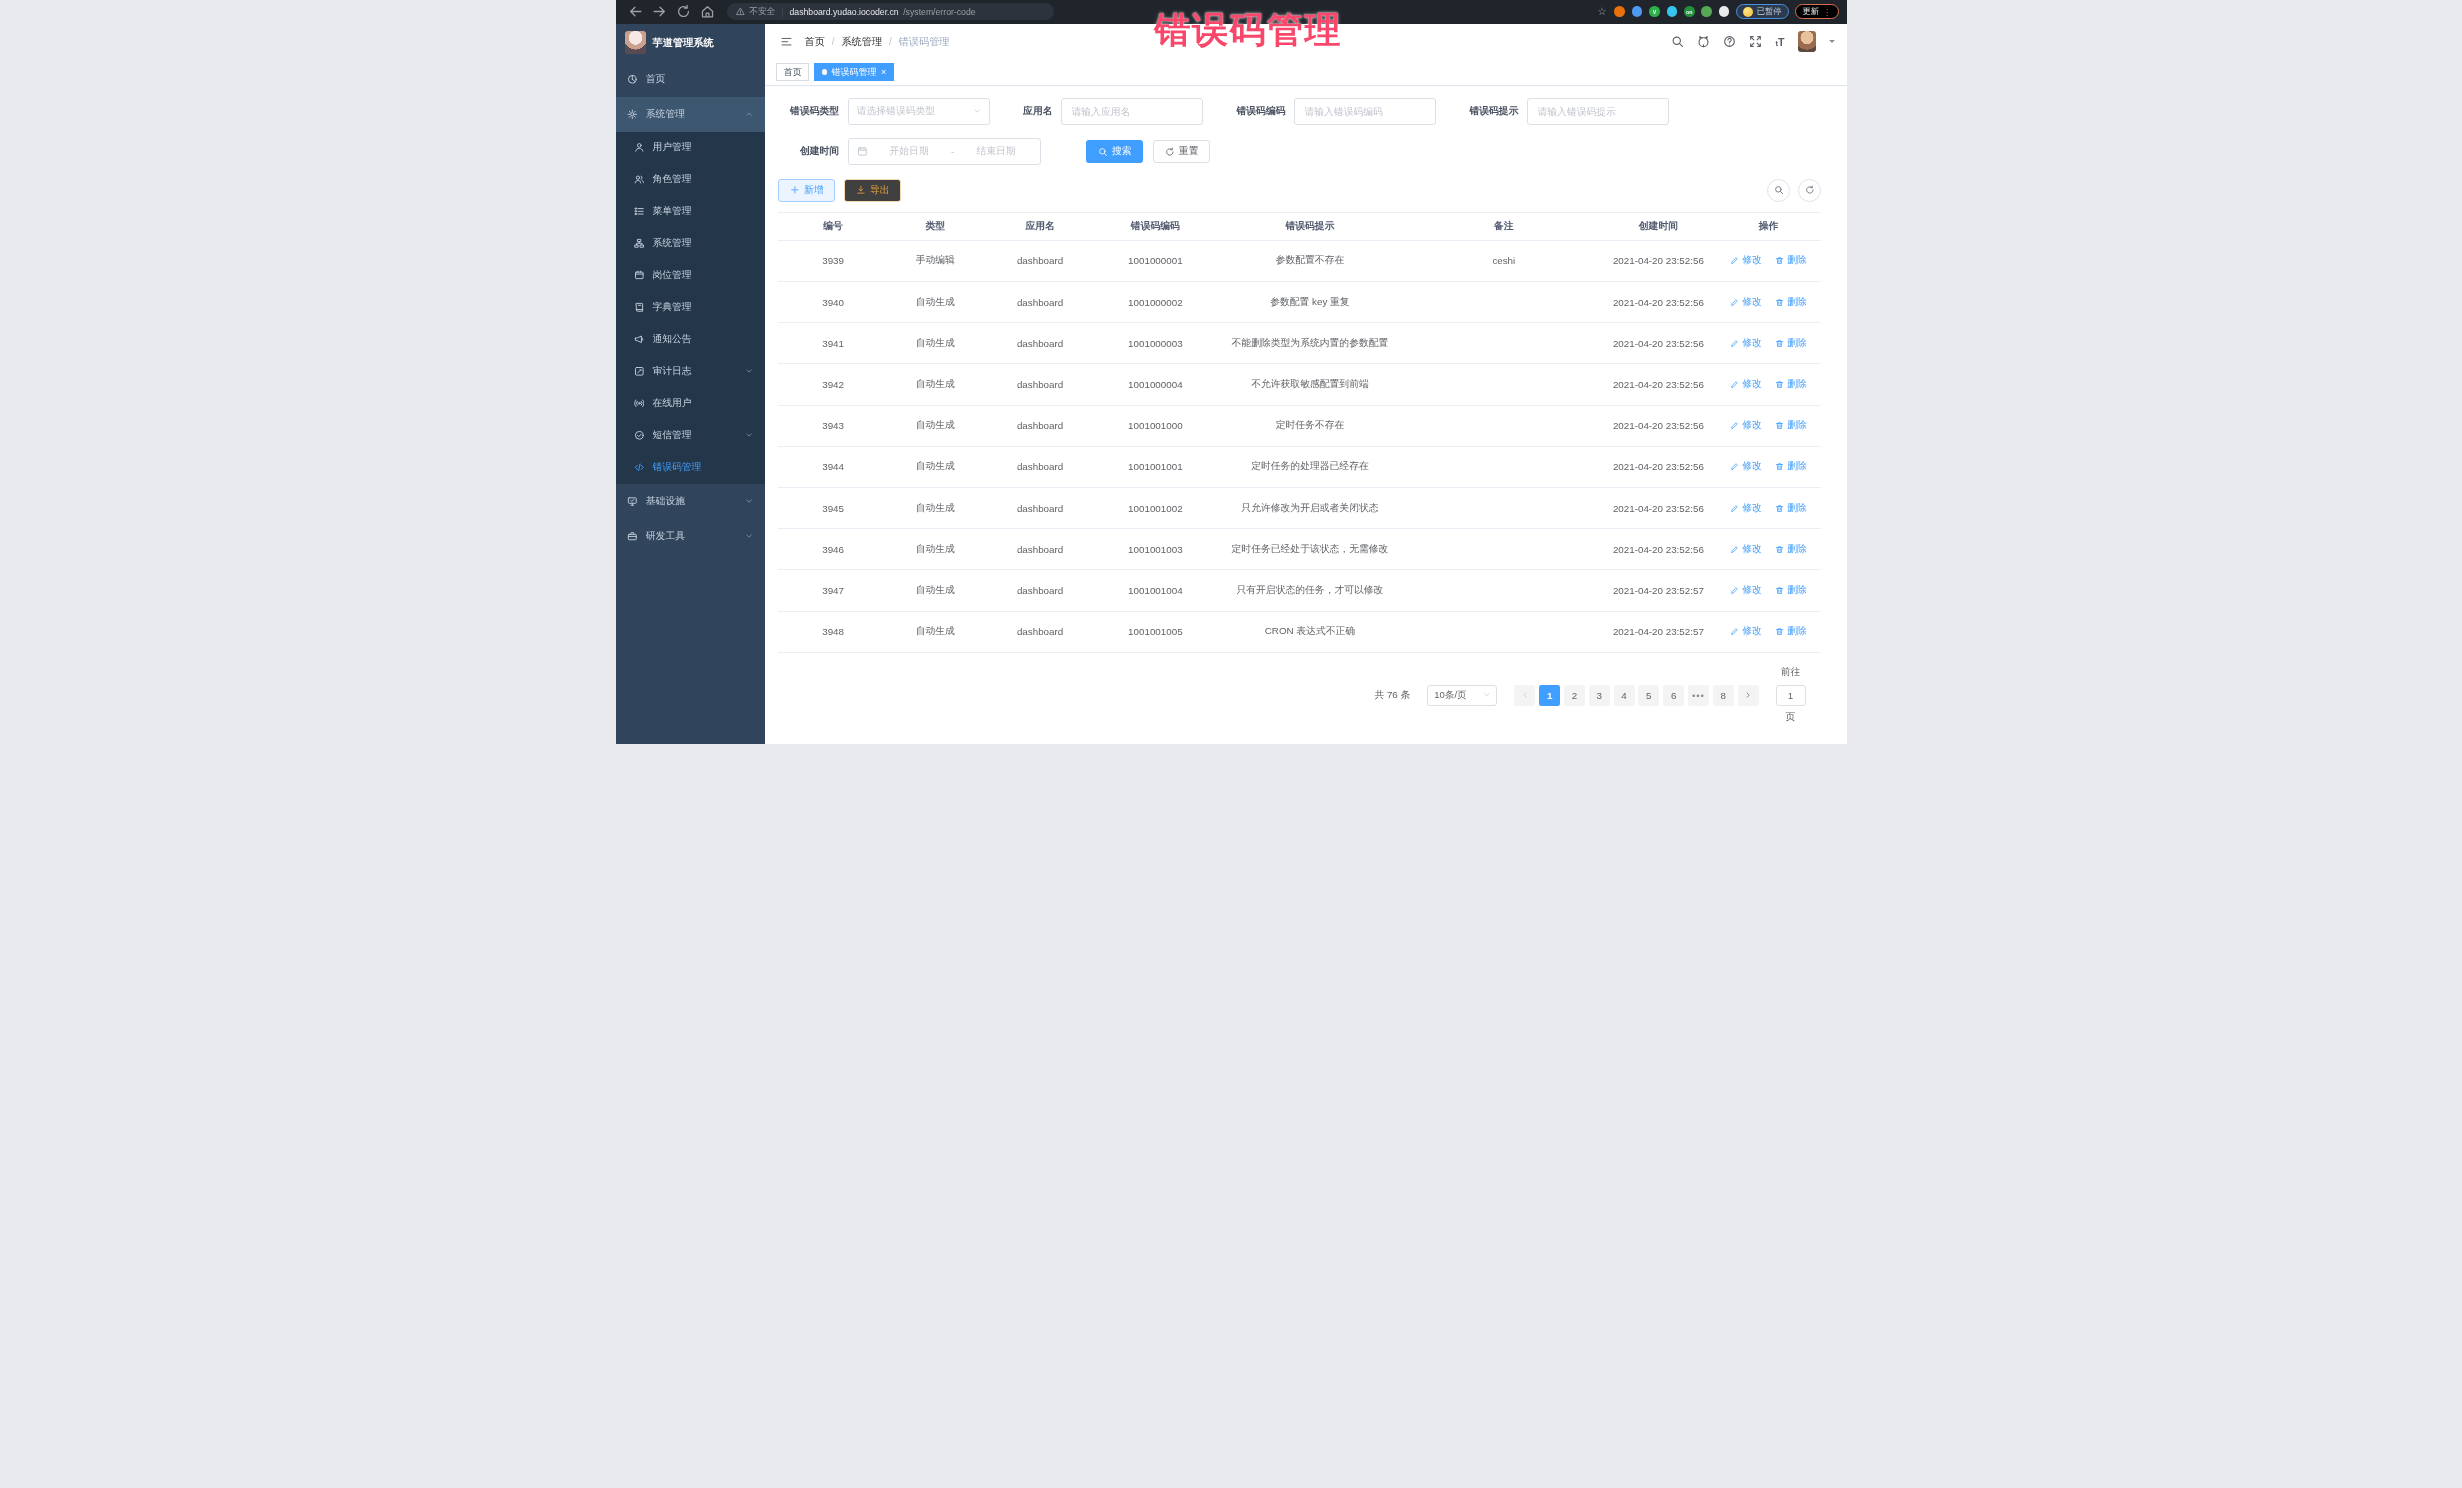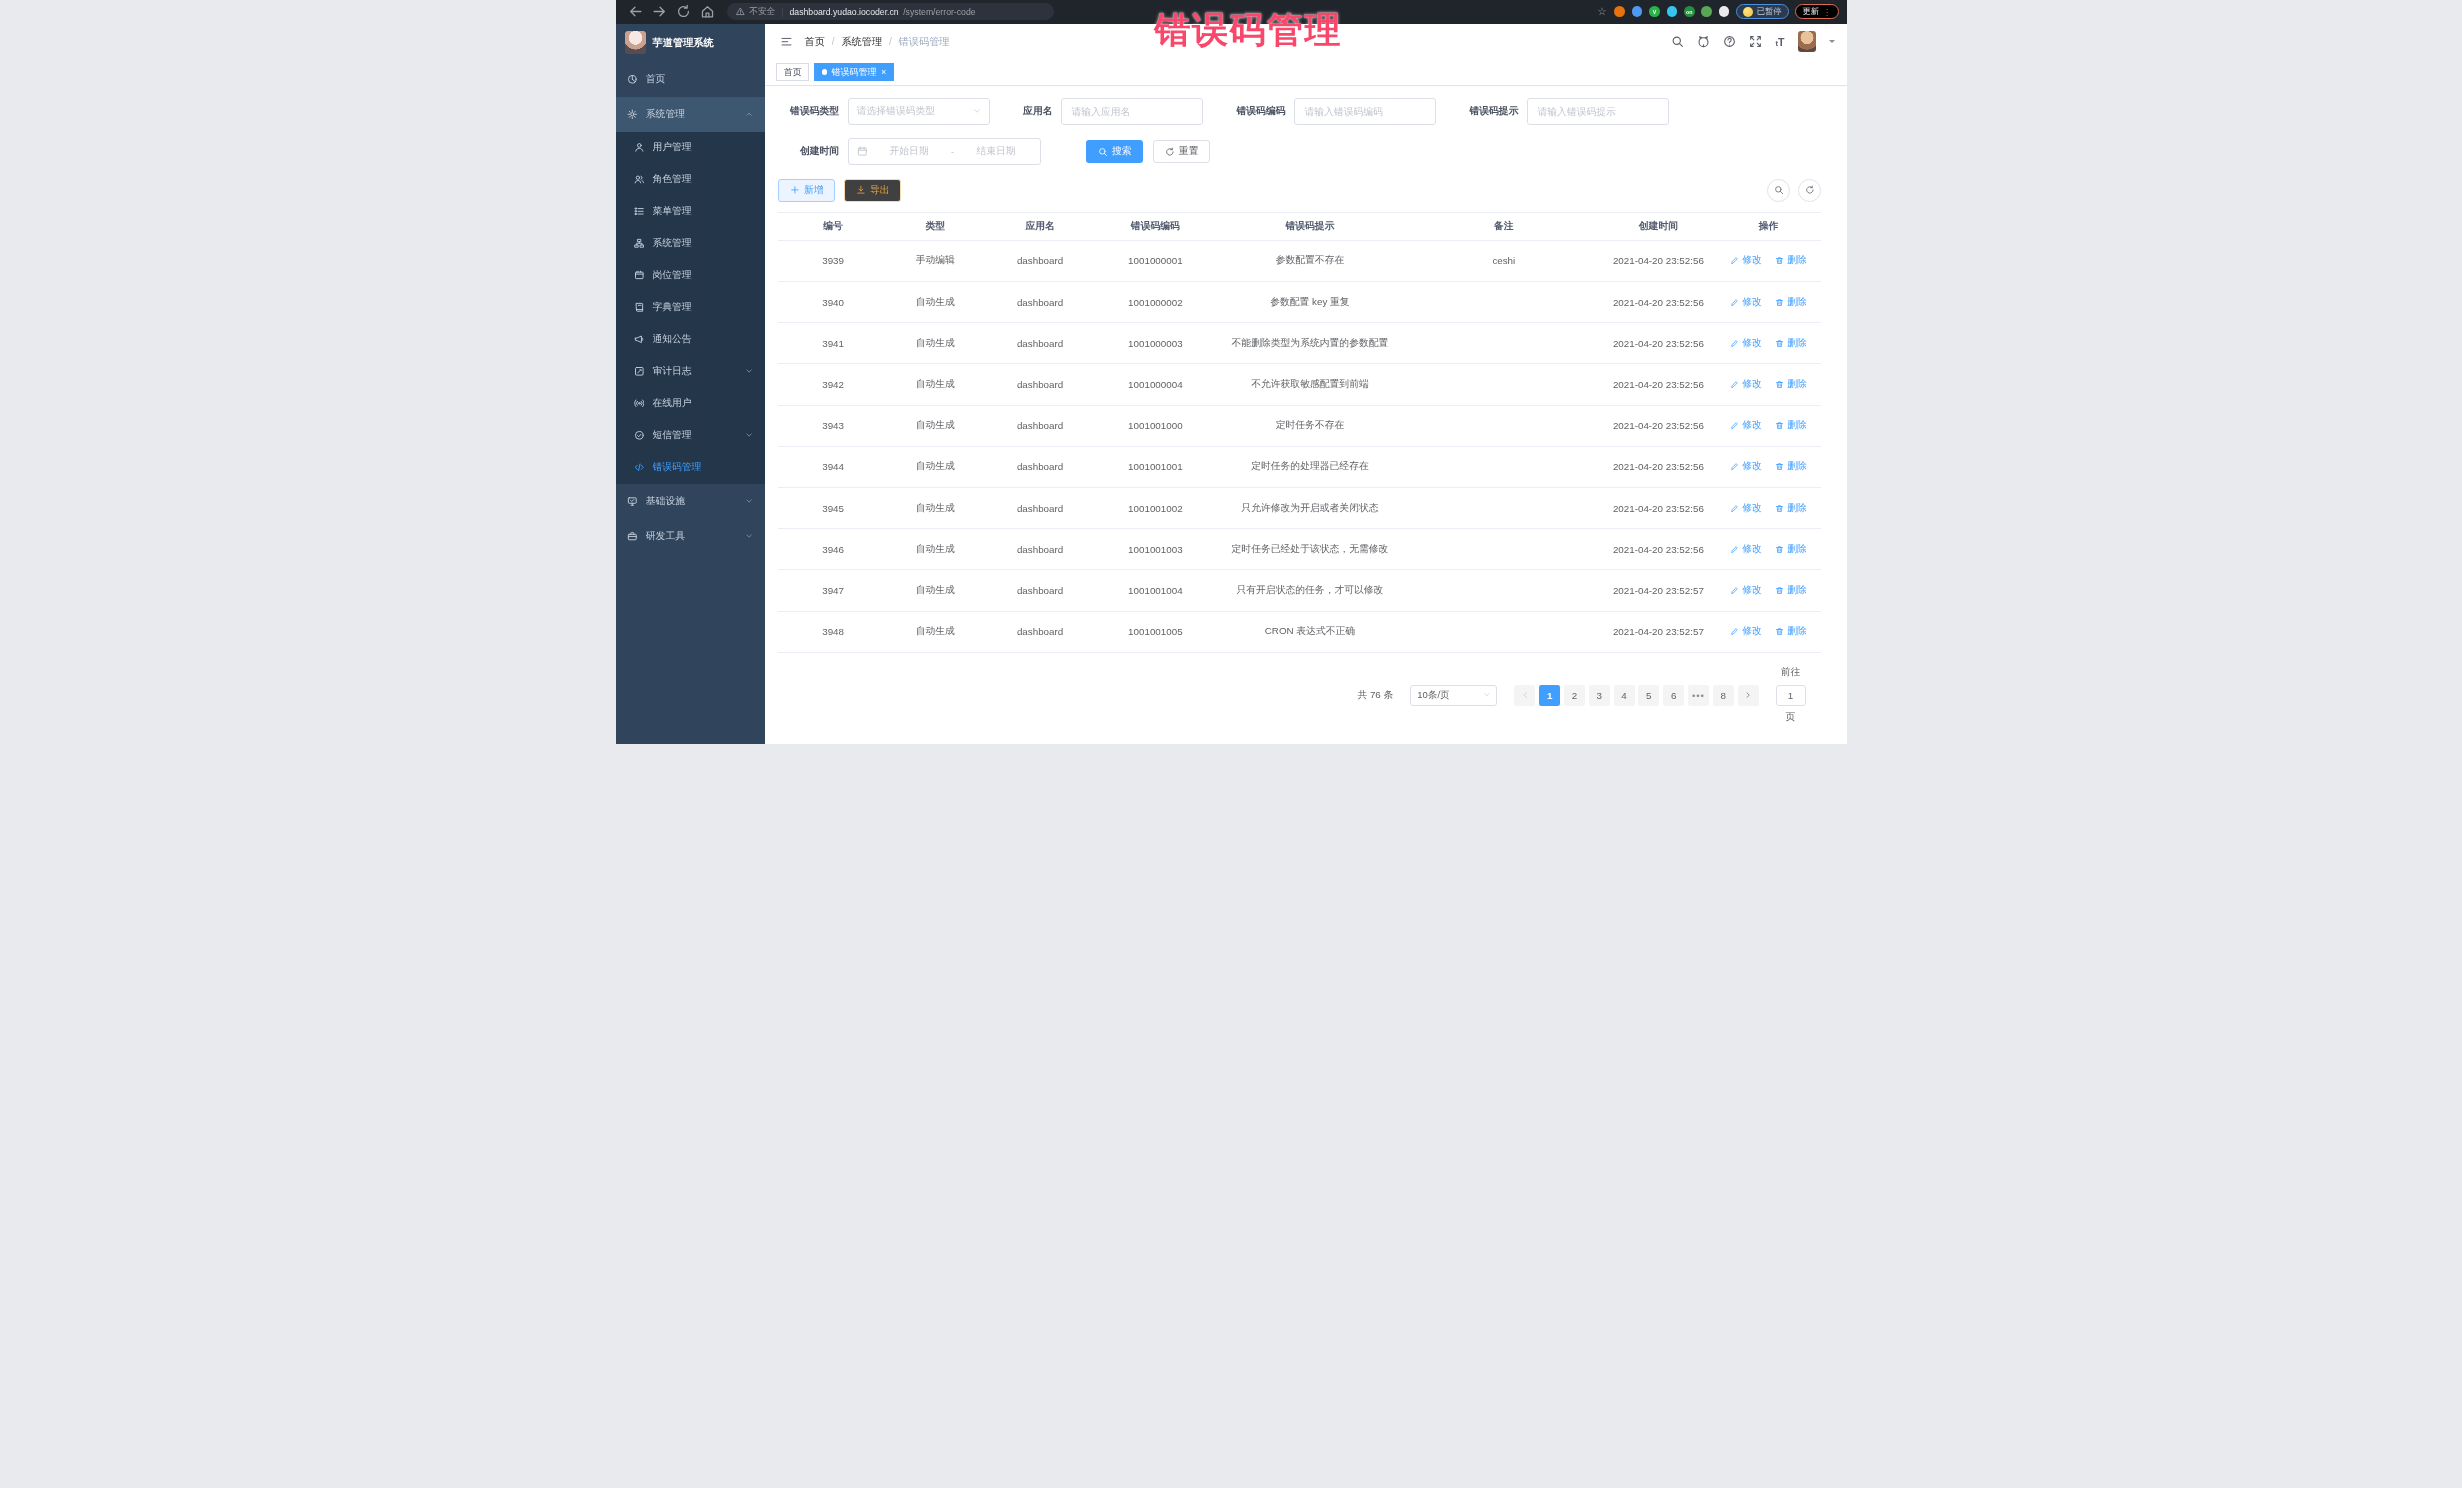--- a/index.html
+++ b/index.html
@@ -100,21 +100,21 @@
 
   
   table{width:calc(100% - 10.6px);border-collapse:collapse;table-layout:fixed;}
   th{font-size:9.8px;font-weight:700;color:#515a6e;padding:6.8px 3px;border-top:0.8px solid #ebeef5;border-bottom:0.8px solid #ebeef5;text-align:center;}
   td{font-size:9.8px;color:#606266;padding:13.6px 4.5px;border-bottom:0.8px solid #ebeef5;text-align:center;word-break:break-all;}
   .ops a{color:#409eff;text-decoration:none;display:inline-flex;align-items:center;gap:3px;margin:0 5.3px;cursor:pointer;font-size:9.8px;}
   .ops .icon{width:9px;height:9px;}
 
   
   .pager{display:flex;align-items:center;justify-content:flex-end;gap:17px;margin:13.6px 26px 0 0;font-size:9.8px;color:#606266;}
-  .psize{width:87px;height:21px;border:0.8px solid #dcdfe6;border-radius:3px;display:flex;align-items:center;justify-content:space-between;padding:8px 6px;font-size:9.5px;color:#606266;cursor:pointer;}
+  .psize{width:70px;height:21px;border:0.8px solid #dcdfe6;border-radius:3px;display:flex;align-items:center;justify-content:space-between;padding:8px 6px;font-size:9.5px;color:#606266;cursor:pointer;}
   .psize .sel-caret{width:7.6px;height:7.6px;color:#c0c4cc;}
   .pbtns{display:flex;align-items:center;gap:3.8px;}
   .pbtn{min-width:21px;height:21px;border-radius:2.3px;background:#f4f4f5;color:#606266;display:flex;align-items:center;justify-content:center;font-size:9.8px;cursor:pointer;padding:0 3px;}
   .pbtn.active{background:#409eff;color:#fff;font-weight:bold;}
   .pbtn.more{letter-spacing:0.8px;color:#8a8f99;}
   .pbtn .icon{width:8.3px;height:8.3px;}
   .pbtn.prev{color:#c0c4cc;}
   .goto{display:flex;align-items:center;gap:5.3px;flex-direction:column;}
   .goto input{width:30px;height:21px;border:0.8px solid #dcdfe6;border-radius:3px;text-align:center;font-size:9.8px;color:#606266;outline:none;}
 </style>

